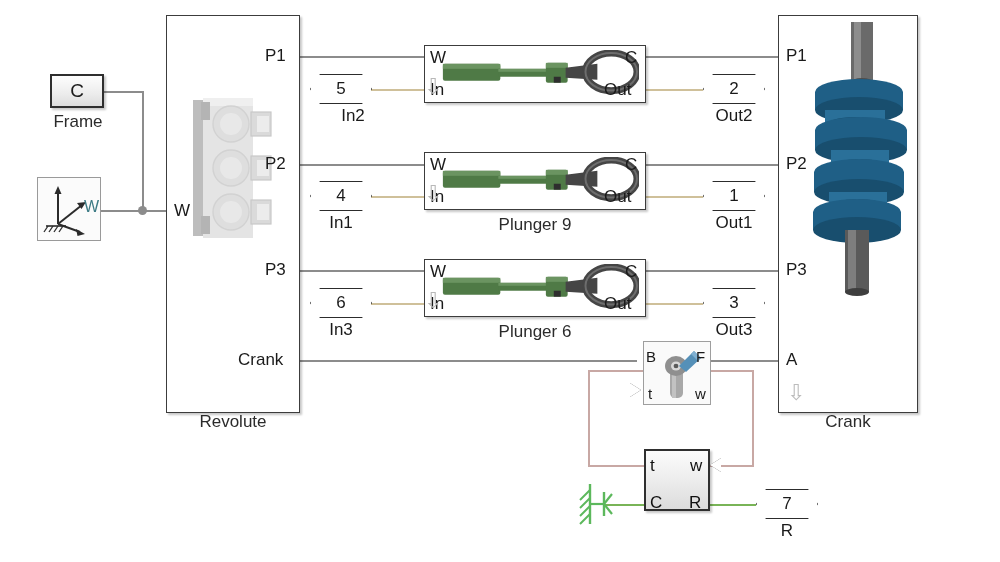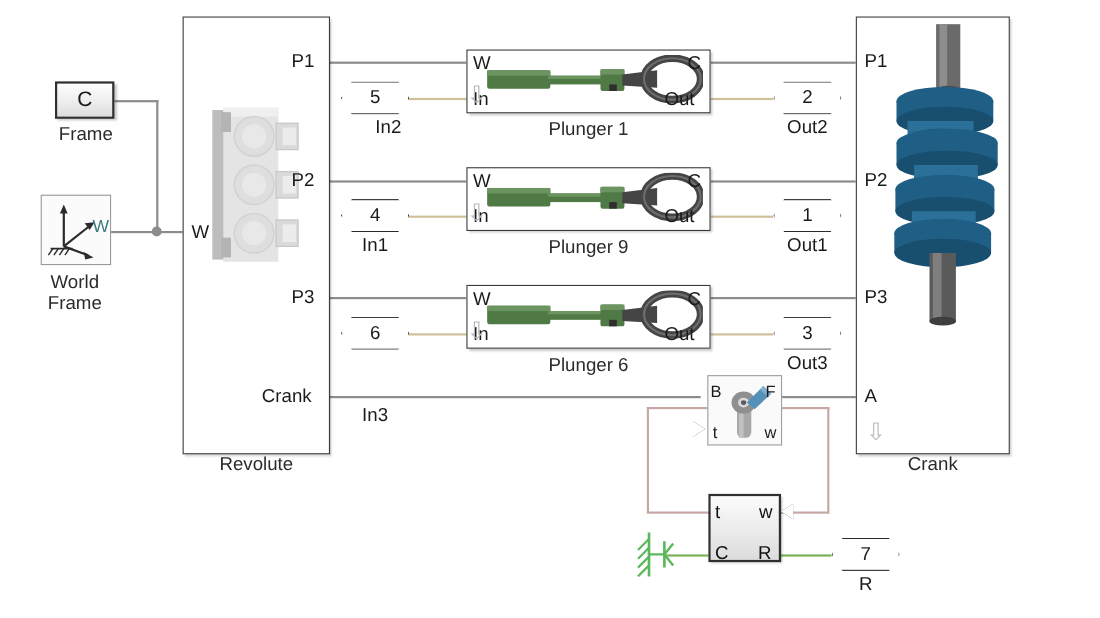--- a/index.html
+++ b/index.html
@@ -200,22 +200,20 @@
       <polygon points="47,56 38,51 39.5,58" fill="#2b2b2b"></polygon>
 
       <line x1="8" y1="48" x2="28" y2="48" stroke="#2b2b2b" stroke-width="1.6"></line>
       <line x1="10" y1="48" x2="6" y2="54" stroke="#2b2b2b" stroke-width="1.3"></line>
       <line x1="15" y1="48" x2="11" y2="54" stroke="#2b2b2b" stroke-width="1.3"></line>
       <line x1="20" y1="48" x2="16" y2="54" stroke="#2b2b2b" stroke-width="1.3"></line>
       <line x1="25" y1="48" x2="21" y2="54" stroke="#2b2b2b" stroke-width="1.3"></line>
     </svg>
   </div>
   <div class="port-label" style="left:84px; top:198px; color:#3d7b85; font-size:16px;">W</div>
-  <div class="blk-label" style="left:16px; top:247px; width:104px;">World
-Frame</div>
 
   <div id="housing-block" class="blk" style="left:166px; top:15px;">
     <svg class="housing-icon" viewBox="0 0 86 148">
 
       <rect x="2" y="6" width="12" height="136" fill="#bdbdbd"></rect>
 
       <path d="M12 4 L62 4 L62 144 L12 144 Z" fill="#e4e4e4"></path>
       <path d="M12 4 L62 4 L62 12 L12 12 Z" fill="#efefef"></path>
 
       <circle cx="40" cy="30" r="18" fill="#dedede" stroke="#d2d2d2" stroke-width="1.4"></circle>
@@ -249,21 +247,21 @@
   <div class="hexcap" style="left:322px; top:106px;">In2</div>
 
   <div class="hexport" style="left:310px; top:181px;">
     <span>4</span>
   </div>
   <div class="hexcap" style="left:310px; top:213px;">In1</div>
 
   <div class="hexport" style="left:310px; top:288px;">
     <span>6</span>
   </div>
-  <div class="hexcap" style="left:310px; top:320px;margin-top:48px;">In3</div>
+  <div class="hexcap" style="left:310px; top:320px;">In3</div>
 
   <div class="blk plunger-block" style="left:424px; top:45px;">
     <svg class="plunger-icon" viewBox="0 0 210 50">
 
       <rect x="12" y="14" width="58" height="17" rx="2" fill="#4f7a46"></rect>
       <rect x="12" y="14" width="58" height="5" fill="#6b9461"></rect>
 
       <rect x="68" y="19" width="52" height="8" fill="#4f7a46"></rect>
       <rect x="68" y="19" width="52" height="3" fill="#6b9461"></rect>
 
@@ -275,21 +273,20 @@
 
       <ellipse cx="182" cy="22" rx="26" ry="19" fill="none" stroke="#454545" stroke-width="7"></ellipse>
       <ellipse cx="182" cy="22" rx="26" ry="19" fill="none" stroke="#6d6d6d" stroke-width="2"></ellipse>
     </svg>
   </div>
   <div class="port-label" style="left:430px; top:48px;">W</div>
   <div class="port-label" style="left:430px; top:80px;">In</div>
   <div class="down-arrow" style="left:424px; top:76px;">⇩</div>
   <div class="port-label" style="left:625px; top:48px;">C</div>
   <div class="port-label" style="left:604px; top:80px;">Out</div>
-  <div class="blk-label" style="left:455px; top:108px; width:160px;">Plunger 1</div>
 
   <div class="blk plunger-block" style="left:424px; top:152px;">
     <svg class="plunger-icon" viewBox="0 0 210 50">
       <rect x="12" y="14" width="58" height="17" rx="2" fill="#4f7a46"></rect>
       <rect x="12" y="14" width="58" height="5" fill="#6b9461"></rect>
       <rect x="68" y="19" width="52" height="8" fill="#4f7a46"></rect>
       <rect x="68" y="19" width="52" height="3" fill="#6b9461"></rect>
       <rect x="116" y="13" width="22" height="20" rx="2" fill="#4f7a46"></rect>
       <rect x="116" y="13" width="22" height="5" fill="#6b9461"></rect>
       <rect x="124" y="27" width="7" height="6" fill="#2e2e2e"></rect>

